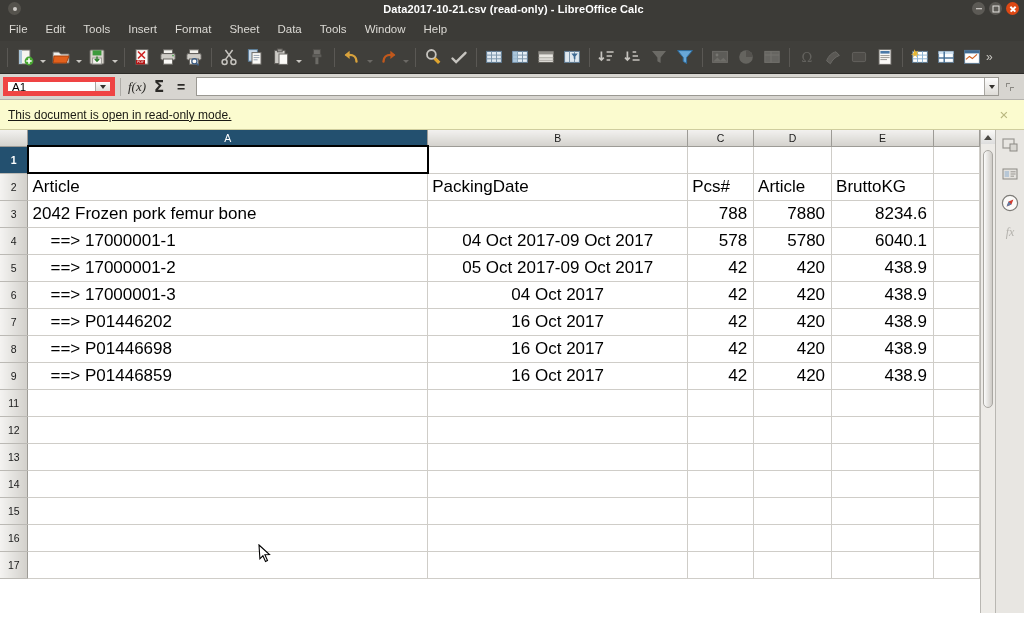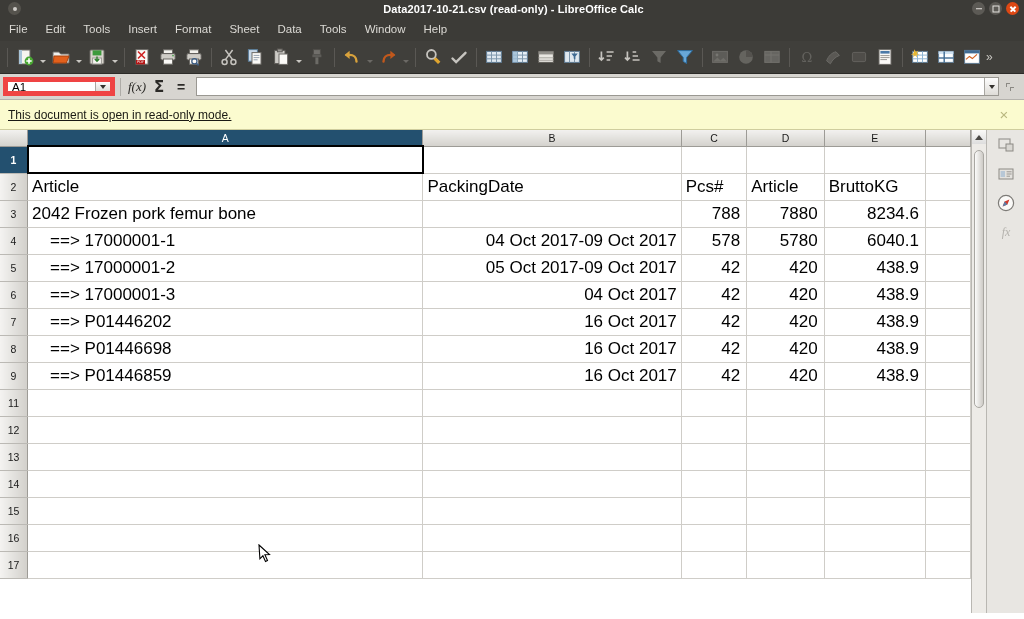--- a/index.html
+++ b/index.html
@@ -170,21 +170,21 @@
   }
   td.rowhead.sel { background: #23506f; color: #fff; font-weight: bold; }
   td.cell {
     height: 27px; border-right: 1px solid #cfcdc8;
     border-bottom: 1px solid #cfcdc8;
     font-size: 17px; color: #000; background: #fff;
     padding: 0 4px; overflow: hidden; white-space: nowrap;
     vertical-align: middle; line-height: 25px;
   }
   td.cell.num { text-align: right; padding-right: 6px; }
-  td.cell.ctr { text-align: right; margin-top: 48px; }
+  td.cell.ctr { text-align: center; margin-top: 48px; }
   td.cell.ind { padding-left: 22px; }
   td.cell.cursor {
     outline: 2px solid #000; outline-offset: -1px;
     position: relative; z-index: 3;
   }
 
   
   .vscroll {
     width: 15px; background: #edebe7;
     border-left: 1px solid #b9b7b2; position: relative;
@@ -192,21 +192,21 @@
   .vs-btn { height: 14px; background: linear-gradient(#fbfaf8,#ddd); display:flex;align-items:center;justify-content:center; }
   .vs-thumb {
     position: absolute; left: 2px; right: 2px; top: 20px; height: 258px;
     background: linear-gradient(to right,#fbfbfa,#cecbc6);
     border: 1px solid #a9a7a2; border-radius: 7px;
   }
   .caret-up-s { width:0;height:0;border-left:4px solid transparent;border-right:4px solid transparent;border-bottom:5px solid #4b4945; }
 
   
   .sidebar {
-    width: 38px; background: #e8e6e2;
+    width: 29px; background: #e8e6e2;
     border-left: 1px solid #b9b7b2;
     display: flex; flex-direction: column; align-items: center;
     padding-top: 4px; gap: 7px;
   }
   .sb-icon {
     width: 22px; height: 22px; display: flex;
     align-items: center; justify-content: center;
   }
 
   .cursor-arrow { position: absolute; left: 258px; top: 414px; z-index: 50; pointer-events: none; }

